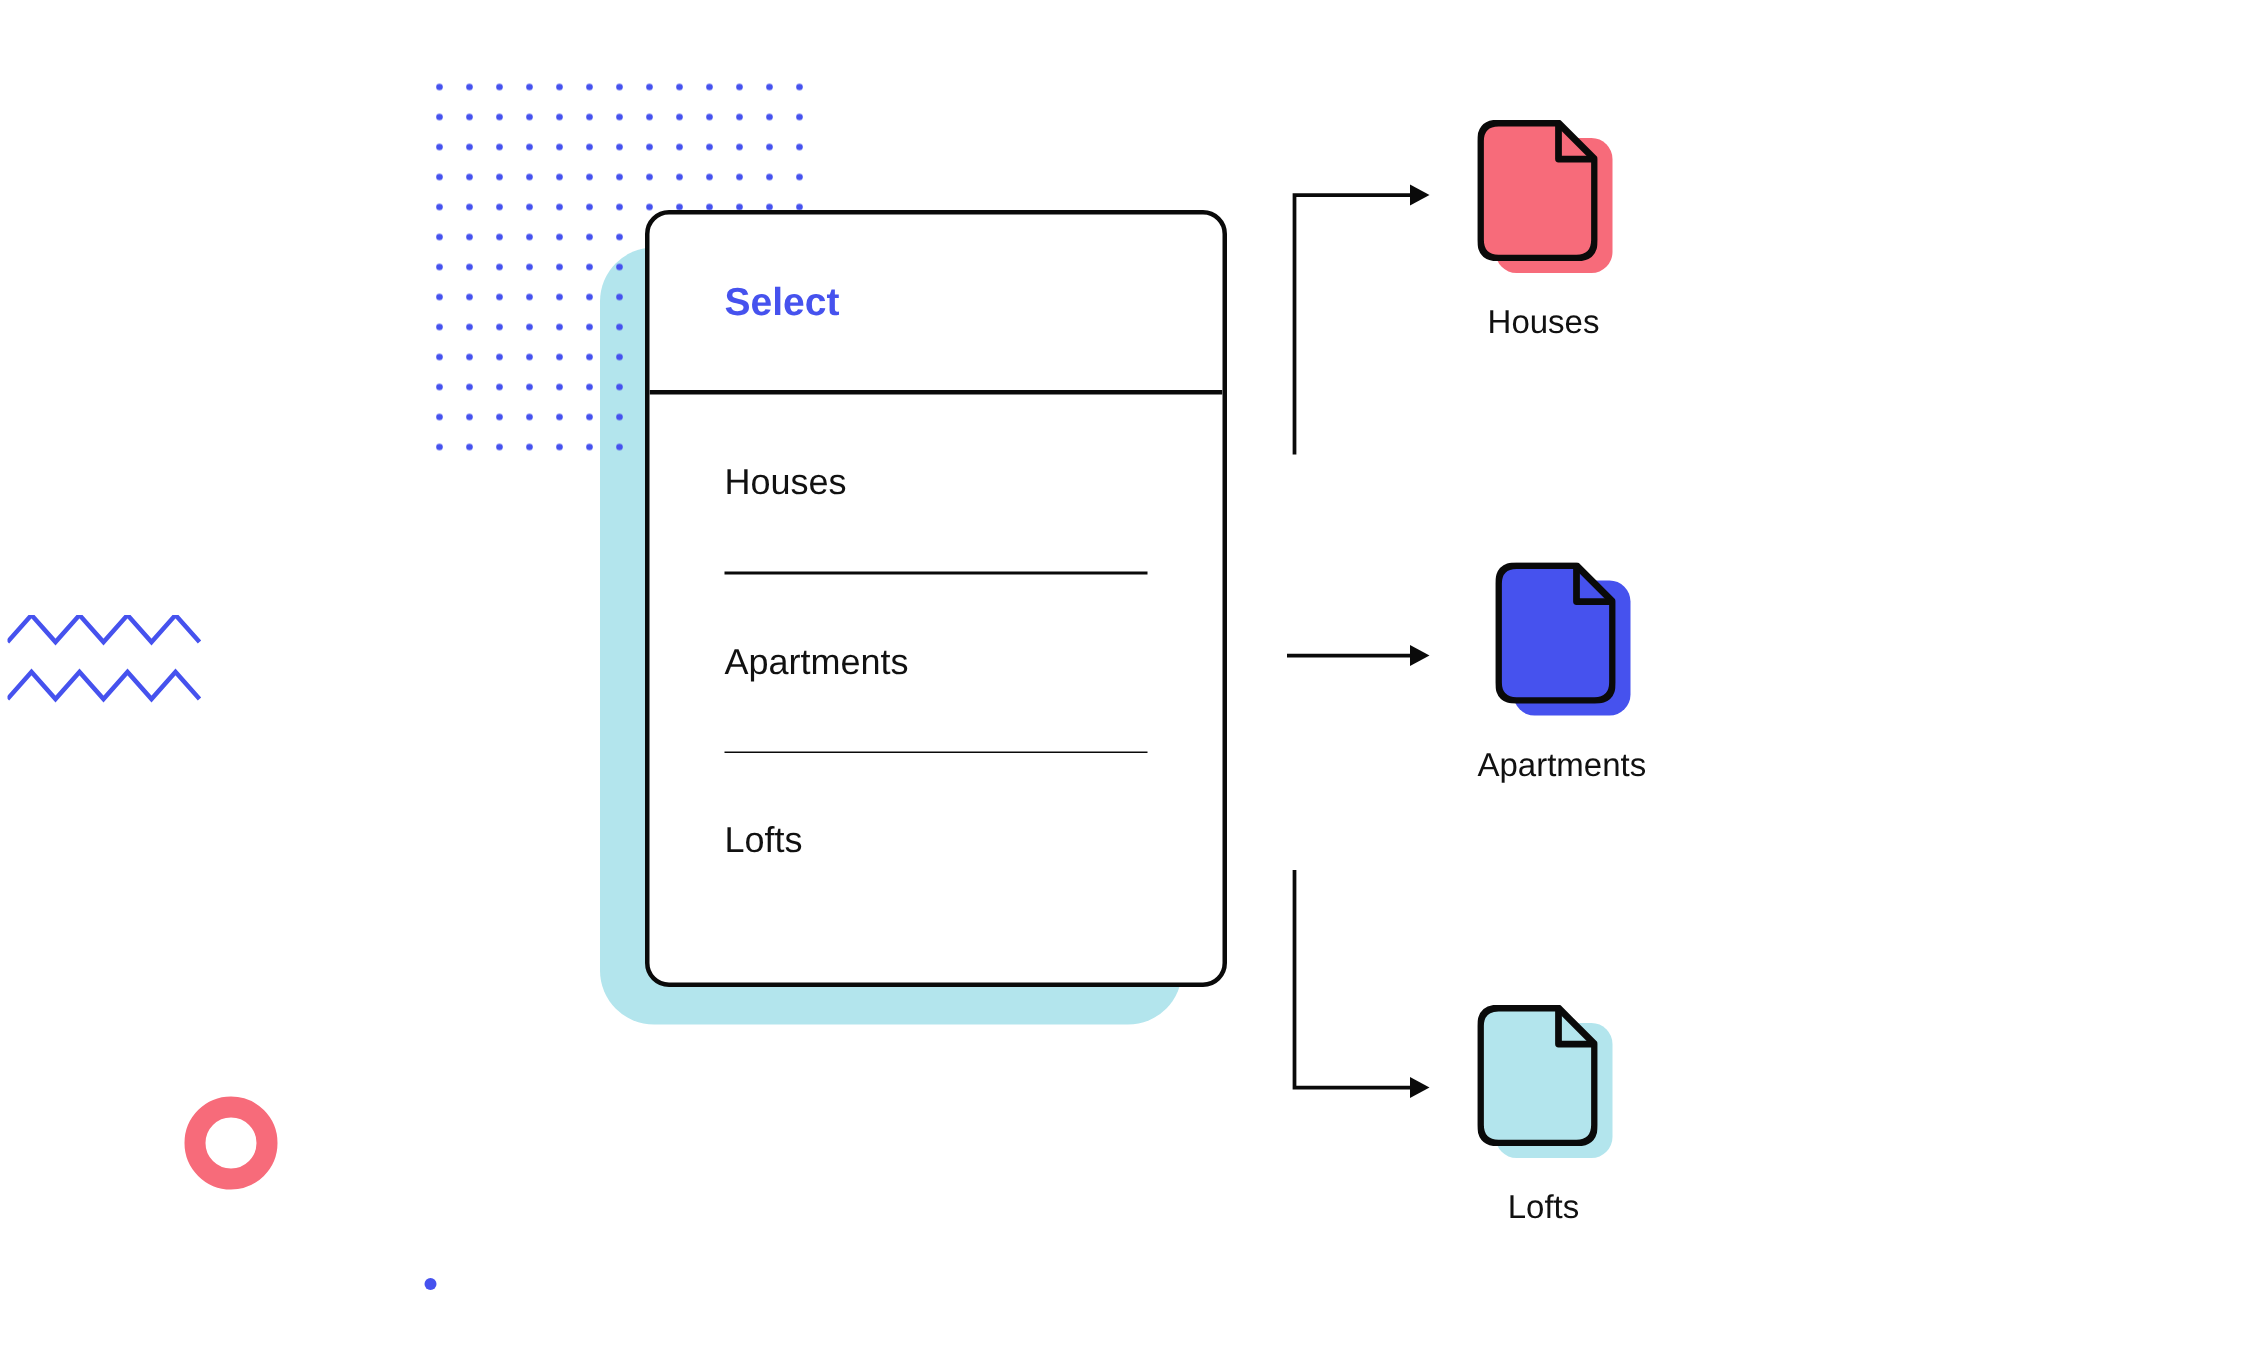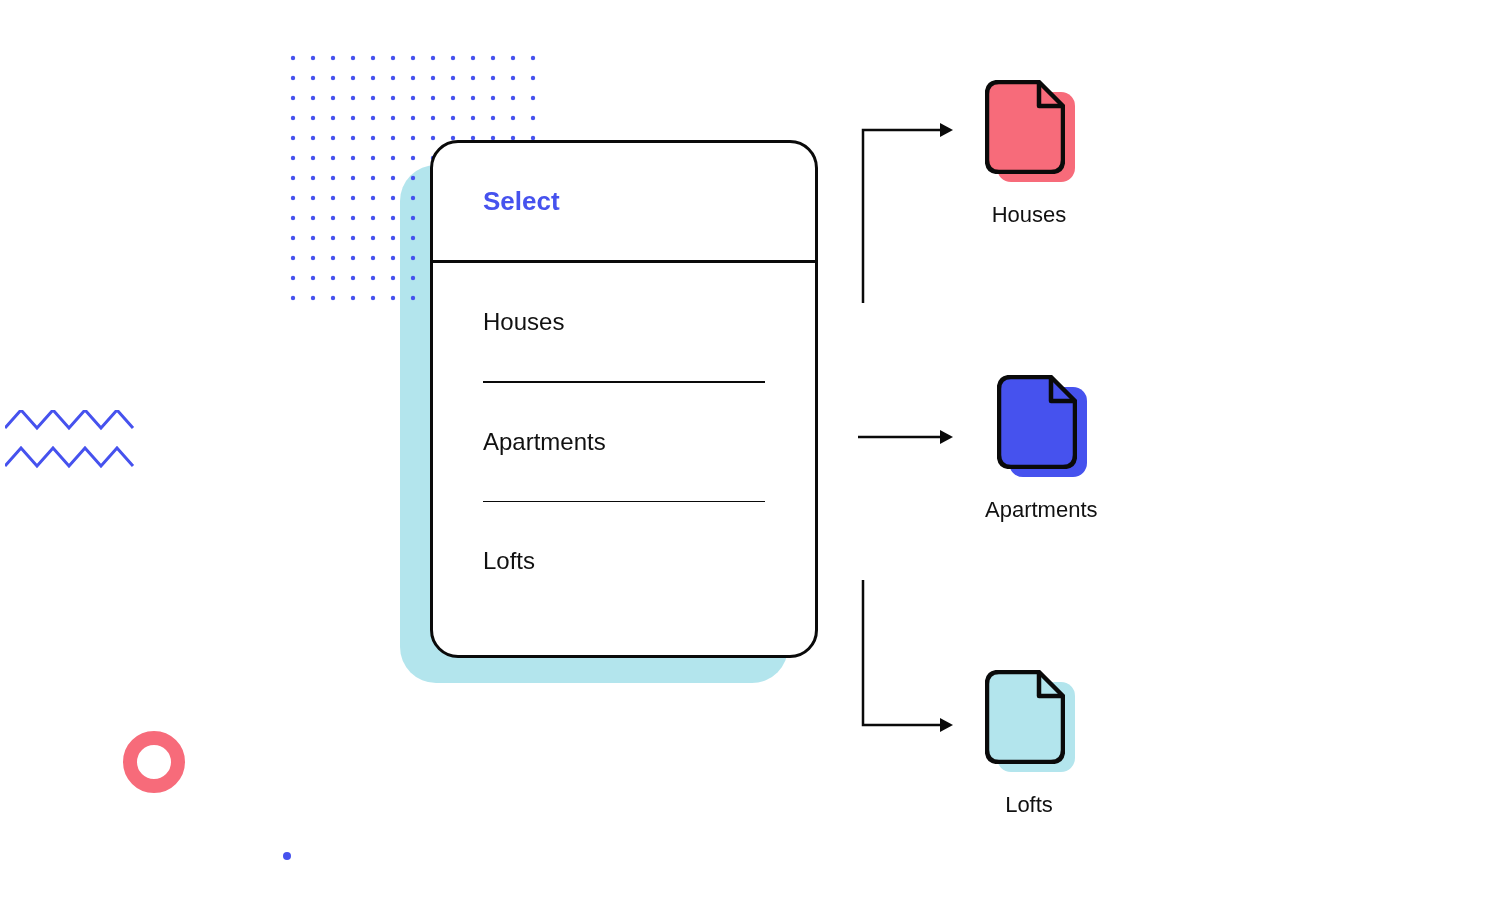--- a/index.html
+++ b/index.html
@@ -62,21 +62,21 @@
     }
     
     .select-box {
       position: absolute;
       left: 0;
       top: 0;
       width: 388px;
       height: 518px;
       background: #ffffff;
       border: 3px solid #0a0a0a;
-      border-radius: 28px;
+      border-radius: 16px;
       overflow: hidden;
     }
     
     .select-header {
       height: 120px;
       display: flex;
       align-items: center;
       padding-left: 50px;
       border-bottom: 3px solid #0a0a0a;
       font-size: 26px;

